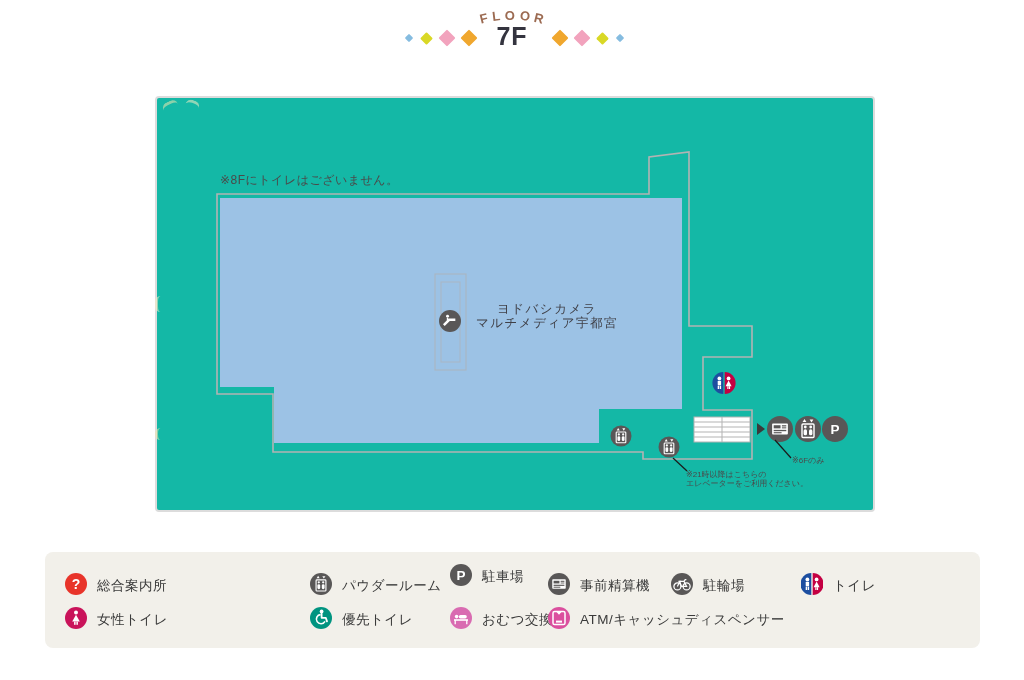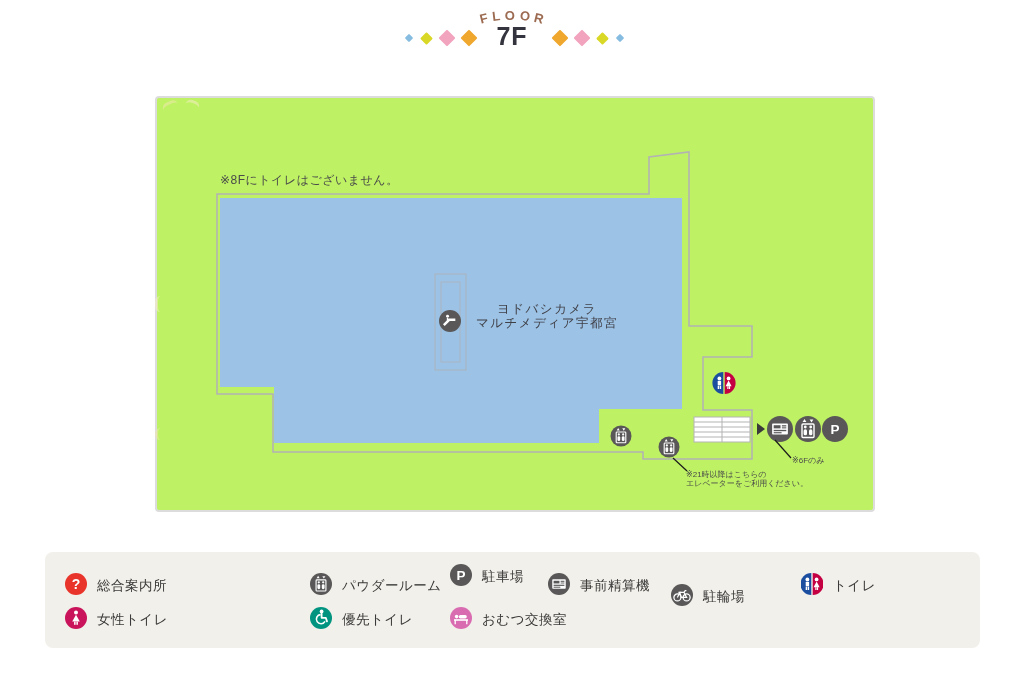--- a/index.html
+++ b/index.html
@@ -13,21 +13,21 @@
   .floor-num{position:absolute;left:0;top:22px;width:1024px;text-align:center;
        font-size:25px;font-weight:bold;color:#34343f;letter-spacing:1px;}
   .dia-row{position:absolute;top:28px;height:20px;display:flex;align-items:center;gap:10px;}
   .dia-left{left:406px;}
   .dia-right{left:554px;}
   .dia{display:inline-block;transform:rotate(45deg);border-radius:1px;}
   .d6{width:6px;height:6px;}  .d9{width:9px;height:9px;}  .d12{width:12px;height:12px;}
 
   
   .map-box{position:absolute;left:155px;top:96px;width:720px;height:416px;
-       box-sizing:border-box;border:2px solid #dcdcdc;border-radius:4px;background:#bef264;}
+       box-sizing:border-box;border:2px solid #dcdcdc;border-radius:4px;background:#14b8a6;}
   .map-box svg{display:block;}
   .deco{position:absolute;background:transparent;border-radius:6px;opacity:.55;}
   .deco1{left:6px;top:3px;width:16px;height:10px;border-top:3px solid #f1e7ae;transform:rotate(-25deg);}
   .deco2{left:28px;top:2px;width:14px;height:10px;border-top:3px solid #f6eec4;transform:rotate(18deg);}
   .deco3{left:-2px;top:198px;width:8px;height:16px;border-left:3px solid #f6eec4;}
   .deco4{left:-2px;top:330px;width:8px;height:12px;border-left:3px solid #f1e7ae;}
 
   text{font-family:"Liberation Sans","DejaVu Sans",sans-serif;}
   .t-note{font-size:12px;fill:#4a4a4a;letter-spacing:.5px;}
   .t-store{font-size:12.5px;fill:#3f3f46;letter-spacing:1.5px;}
@@ -233,21 +233,21 @@
       </svg>
     <span class="lbl">駐車場</span>
   </div>
   <div class="litem" style="left:503px;top:21px">
     <svg class="licon" viewBox="-11 -11 22 22">
         <circle r="11" fill="#595757"></circle>
         <use href="#g-machine" transform="scale(0.9)"></use>
       </svg>
     <span class="lbl">事前精算機</span>
   </div>
-  <div class="litem" style="left:626px;top:32px">
+  <div class="litem" style="left:626px;top:21px">
     <svg class="licon" viewBox="-11 -11 22 22">
         <circle r="11" fill="#595757"></circle>
         <use href="#g-bicycle"></use>
       </svg>
     <span class="lbl">駐輪場</span>
   </div>
   <div class="litem" style="left:756px;top:21px">
     <svg class="licon" viewBox="-11 -11 22 22">
         <use href="#g-toilet-pair"></use>
       </svg>
@@ -268,13 +268,20 @@
       </svg>
     <span class="lbl">優先トイレ</span>
   </div>
   <div class="litem" style="left:405px;top:55px">
     <svg class="licon" viewBox="-11 -11 22 22">
         <circle r="11" fill="#d96bb1"></circle>
         <use href="#g-diaper"></use>
       </svg>
     <span class="lbl">おむつ交換室</span>
   </div>
+  <div class="litem" style="left:503px;top:55px">
+    <svg class="licon" viewBox="-11 -11 22 22">
+        <circle r="11" fill="#db4f9e"></circle>
+        <use href="#g-atm"></use>
+      </svg>
+    <span class="lbl">ATM/キャッシュディスペンサー</span>
+  </div>
 </div>
 
 </body></html>

